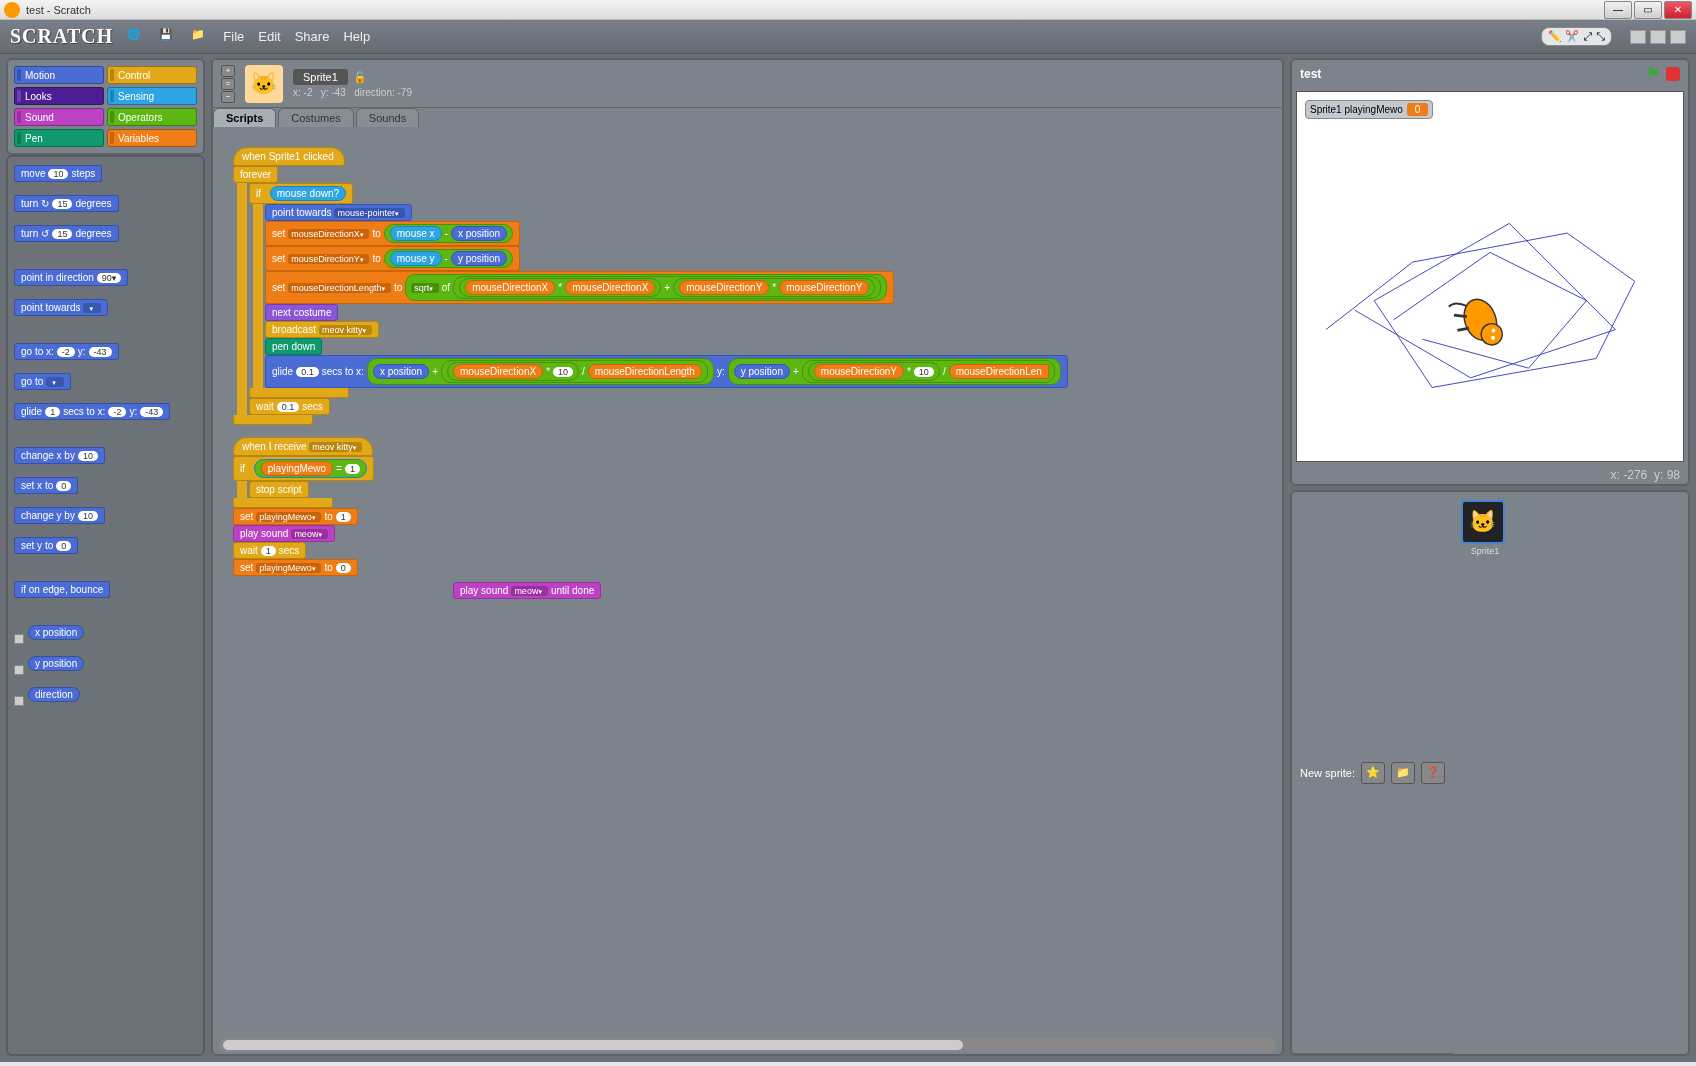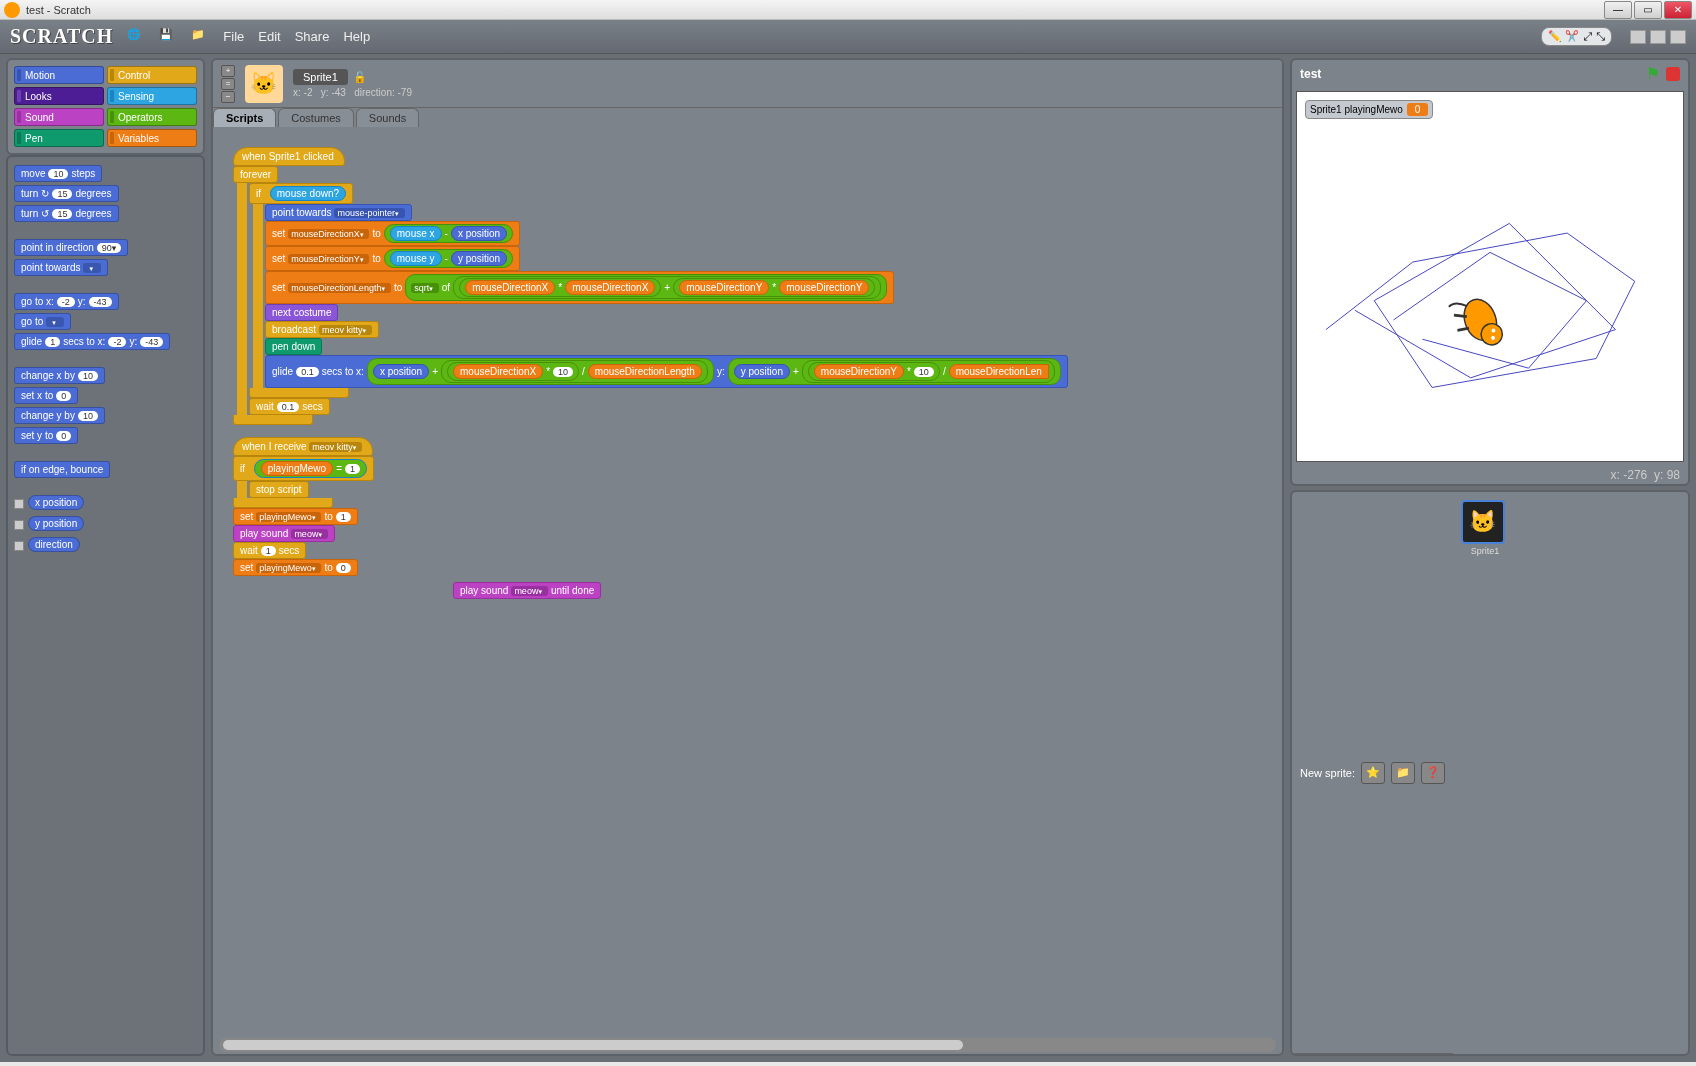--- a/index.html
+++ b/index.html
@@ -32,21 +32,21 @@
 .cat-looks{background:#4c1d95;} .cat-looks::before{background:#6c3eb0;}
 .cat-sensing{background:#2ca5e2;} .cat-sensing::before{background:#1985c0;}
 .cat-sound{background:#bb42c3;} .cat-sound::before{background:#9830a0;}
 .cat-operators{background:#5cb712;} .cat-operators::before{background:#479108;}
 .cat-pen{background:#0e9a6c;} .cat-pen::before{background:#097a54;}
 .cat-variables{background:#ee7d16;} .cat-variables::before{background:#c96408;}
 
 .blocks-panel { flex:1; background:#6d7279; border-radius:6px; border:2px solid #555b62; padding:8px 6px; overflow-y:auto; }
 .blocks-panel .blk-group { margin-bottom:14px; }
 
-.blk { display:inline-flex; align-items:center; padding:2px 6px; border-radius:3px; color:#fff; font-size:10px; margin-bottom:3px; border:1px solid rgba(0,0,0,.25); white-space:nowrap; gap:3px; }
+.blk { display:inline-flex; align-items:center; padding:2px 6px; border-radius:3px; color:#fff; font-size:10px; margin-bottom:13px; border:1px solid rgba(0,0,0,.25); white-space:nowrap; gap:3px; }
 .blk-motion { background:#4a6cd4; }
 .pill { background:#fff; color:#333; border-radius:8px; padding:0 5px; font-size:9px; min-width:14px; text-align:center; display:inline-block;}
 .dd { background:#3a57b0; border-radius:3px; padding:0 8px 0 4px; font-size:9px; position:relative;}
 .dd::after{content:'▾'; font-size:7px; margin-left:2px;}
 .chk { width:10px; height:10px; background:#ccc; display:inline-block; margin-right:4px; border:1px solid #888;}
 
 .center-col { flex:1; background:#7d838a; border-radius:6px; border:2px solid #5d6268; display:flex; flex-direction:column; overflow:hidden; }
 .sprite-header { height:48px; background:#7d838a; border-bottom:1px solid #666; display:flex; align-items:center; padding:4px 8px; gap:10px; }
 .zoom-btns { display:flex; flex-direction:column; gap:1px;}
 .zoom-btn { width:14px; height:12px; background:#888; border:1px solid #555; border-radius:2px; font-size:8px; color:#fff; text-align:center; line-height:10px;}

